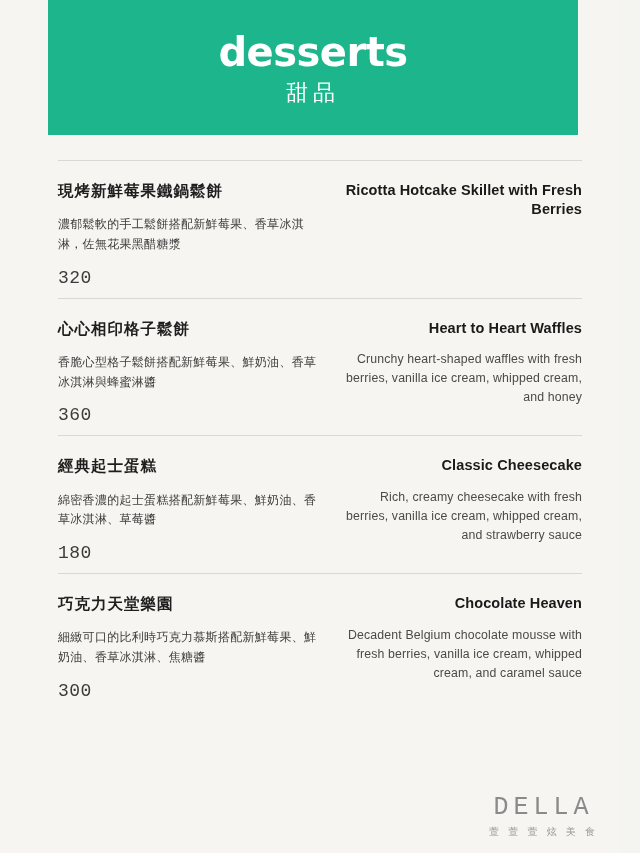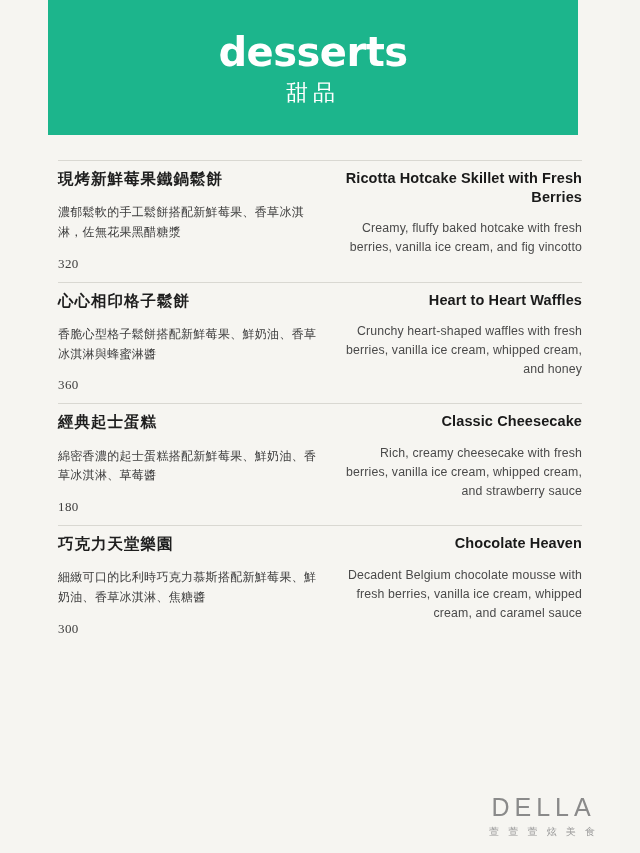--- a/index.html
+++ b/index.html
@@ -58,21 +58,21 @@
     left: 0;
     top: 160px;
     width: 640px;
     padding: 0 58px;
     box-sizing: border-box;
   }
   .item {
     display: flex;
     flex-direction: row;
     align-items: flex-start;
-    padding-top: 8px;
+    padding-top: 20px;
     padding-bottom: 10px;
     border-top: 1px solid #d9d8d2;
   }
   .item.first {
     border-top: 1px solid #d9d8d2;
   }
   .col-zh {
     width: 278px;
     padding-right: 14px;
     box-sizing: border-box;
@@ -92,25 +92,25 @@
   }
   .desc-zh {
     font-size: 12px;
     color: #3c3c3c;
     line-height: 1.65;
     margin-top: 14px;
     letter-spacing: 0.3px;
     font-family: "DejaVu Sans", sans-serif;
   }
   .price {
-    font-size: 13px;
+    font-size: 18px;
     color: #3c3c3c;
     margin-top: 13px;
     letter-spacing: 0.4px;
-    font-family: Liberation Serif, serif;
+    font-family: Liberation Mono, monospace;
   }
   .name-en {
     font-size: 14.5px;
     font-weight: bold;
     color: #1a1a1a;
     line-height: 1.28;
     letter-spacing: 0.1px;
   }
   .desc-en {
     font-size: 12.3px;
@@ -122,21 +122,21 @@
 
   
   .watermark {
     position: absolute;
     right: 22px;
     bottom: 14px;
     text-align: center;
     color: #8c8c8c;
   }
   .wm-main {
-    font-family: Liberation Sans, sans-serif;
+    font-family: Liberation Mono, monospace;
     font-size: 25px;
     letter-spacing: 5px;
     line-height: 1;
     color: #8a8a8a;
   }
   .wm-sub {
     font-family: "DejaVu Sans", sans-serif;
     font-size: 10px;
     letter-spacing: 3px;
     margin-top: 5px;
@@ -157,21 +157,20 @@
   <div class="menu">
 
     <div class="item first">
       <div class="col-zh">
         <div class="name-zh">現烤新鮮莓果鐵鍋鬆餅</div>
         <div class="desc-zh">濃郁鬆軟的手工鬆餅搭配新鮮莓果、香草冰淇淋，佐無花果黑醋糖漿</div>
         <div class="price">320</div>
       </div>
       <div class="col-en">
         <div class="name-en">Ricotta Hotcake Skillet with Fresh Berries</div>
-        <div class="desc-en">Creamy, fluffy baked hotcake with fresh berries, vanilla ice cream, and fig vincotto</div>
       </div>
     </div>
 
 
     <div class="item">
       <div class="col-zh">
         <div class="name-zh">心心相印格子鬆餅</div>
         <div class="desc-zh">香脆心型格子鬆餅搭配新鮮莓果、鮮奶油、香草冰淇淋與蜂蜜淋醬</div>
         <div class="price">360</div>
       </div>

